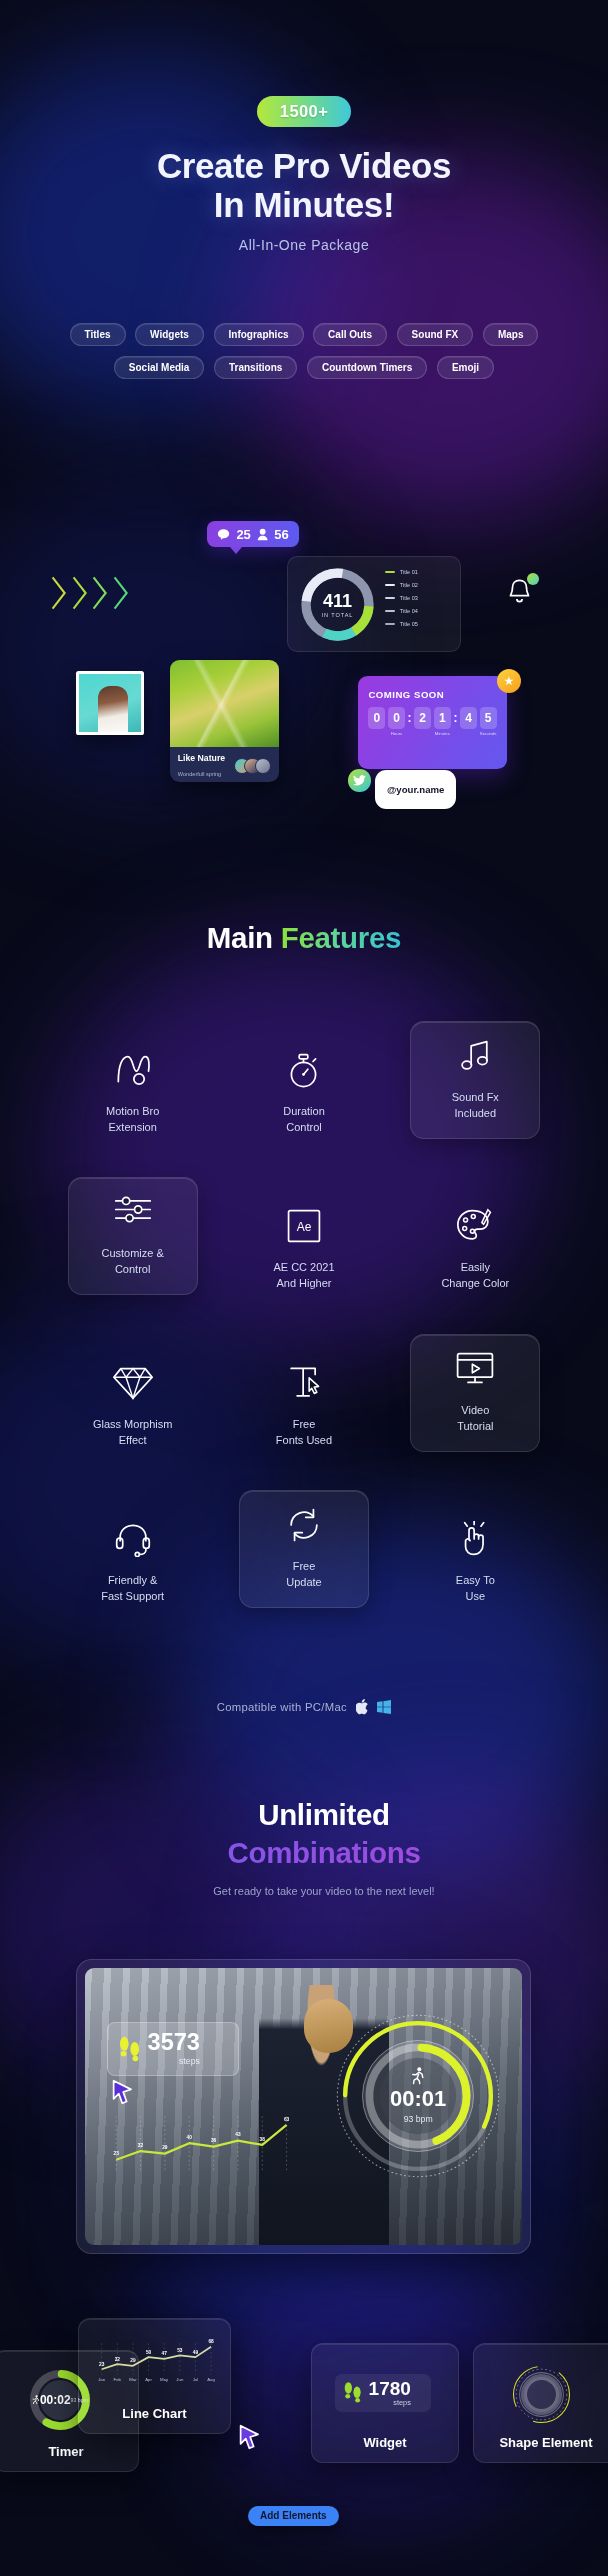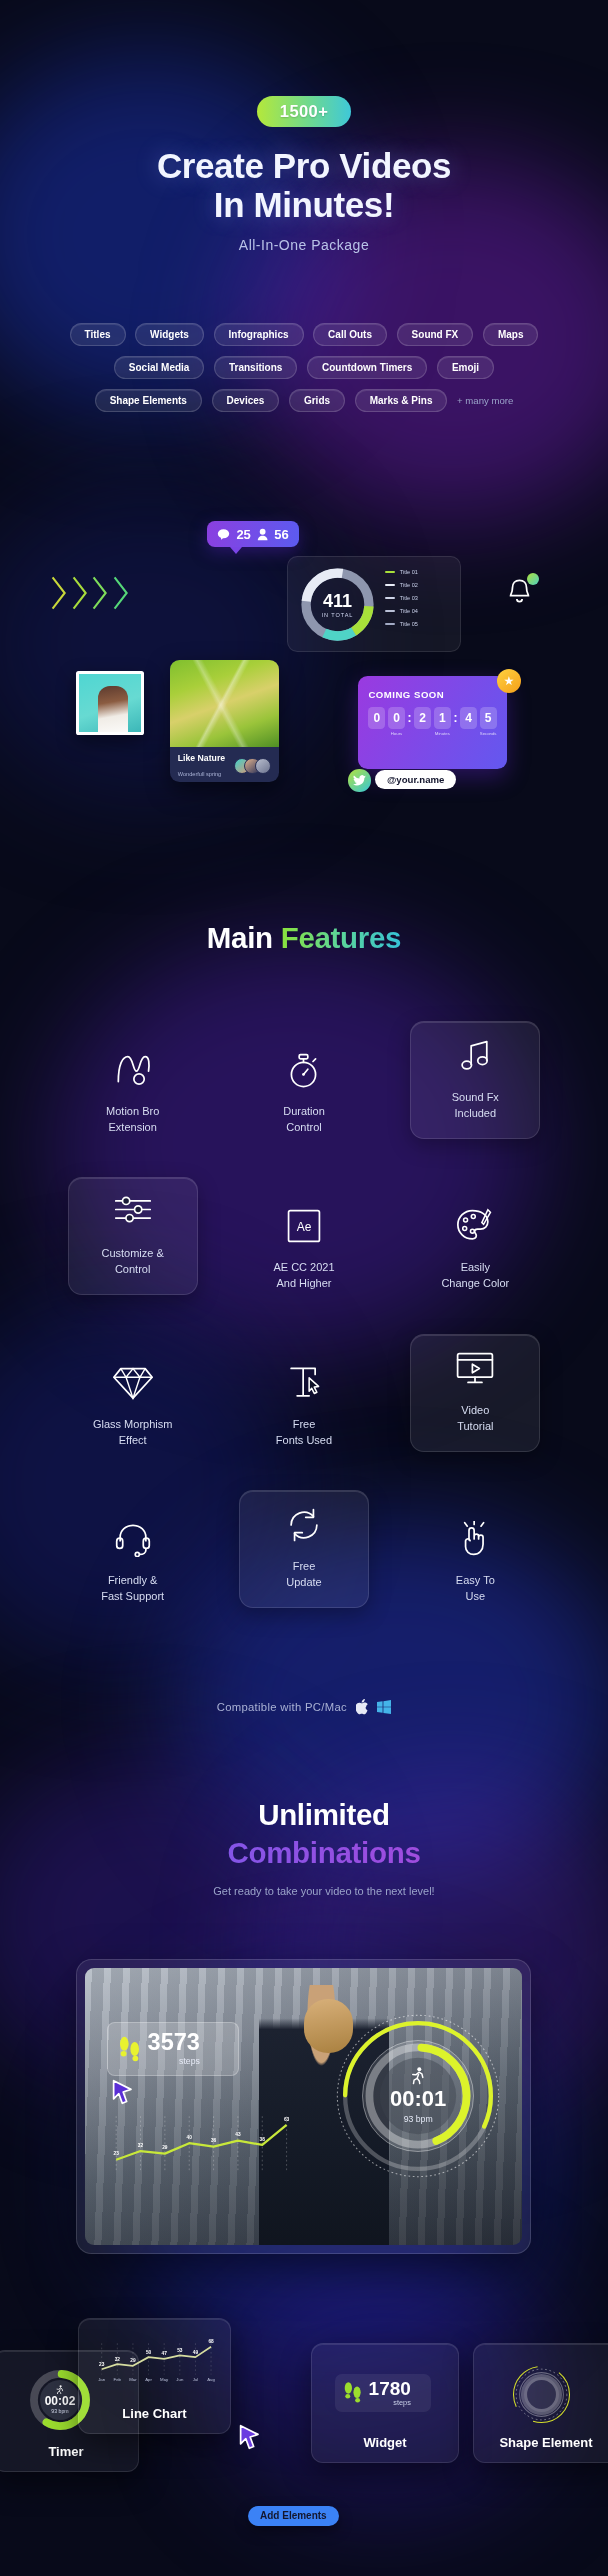--- a/index.html
+++ b/index.html
@@ -130,21 +130,21 @@
     display:flex; align-items:center; justify-content:center; font-weight:bold; font-size:12px;
   }
   .cdlab { text-align:center; font-size:4.3px; color:#ddd6fb; margin-top:2.6px; }
   .colon { font-weight:bold; font-size:12px; line-height:22px; color:#fff; }
 
   .twitter {
     position:absolute; left:348px; top:265px; width:22.6px; height:22.6px; border-radius:50%;
     background:linear-gradient(140deg,#b3e23d,#35c6d8); display:flex;align-items:center;justify-content:center;
   }
   .handle {
-    position:absolute; left:375px; top:266px; padding:4px 12px; border-radius:11.3px;
+    position:absolute; left:375px; top:266px; padding:14px 12px; border-radius:11.3px;
     background:#fff; color:#12142c; font-weight:bold; font-size:9.6px;
   }
   .star {
     position:absolute; left:497px; top:165px; width:24px;height:24px;border-radius:50%;
     background:linear-gradient(140deg,#ffd23f,#f59f1b); display:flex;align-items:center;justify-content:center;
     font-size:12px; color:#fff;
   }
 
   
   .h2 { text-align:center; font-size:29.5px; font-weight:bold; letter-spacing:-0.3px; }
@@ -260,27 +260,20 @@
       <span class="pill">Infographics</span>
       <span class="pill">Call Outs</span>
       <span class="pill">Sound FX</span>
       <span class="pill">Maps</span>
     </div>
     <div class="pillrow">
       <span class="pill">Social Media</span>
       <span class="pill">Transitions</span>
       <span class="pill">Countdown Timers</span>
       <span class="pill">Emoji</span>
-    </div>
-    <div class="pillrow">
-      <span class="pill">Shape Elements</span>
-      <span class="pill">Devices</span>
-      <span class="pill">Grids</span>
-      <span class="pill">Marks &amp; Pins</span>
-      <span class="more">+ many more</span>
     </div>
   </div>
 
   <div class="sec showcase">
 
     <div class="chevrons">
       <svg class="chev" viewBox="0 0 22 44">
           <path d="M3 4 L17 22 L3 40" fill="none" stroke="#c9d83a" stroke-width="2.4"></path>
         </svg>
       <svg class="chev" viewBox="0 0 22 44">
@@ -670,21 +663,21 @@
     </div>
   </div>
 
   <div class="bcard" style="left:-7px; top:2350px; width:146px; height:122px;">
     <div style="position:absolute; left:33px; top:15.6px; width:66px; height:66px;">
       <svg viewBox="0 0 76 76" width="66" height="66">
         <circle cx="38" cy="38" r="30" fill="none" stroke="rgba(255,255,255,.22)" stroke-width="9"></circle>
         <circle cx="38" cy="38" r="30" fill="none" stroke="#9bdd2e" stroke-width="9" stroke-dasharray="108 81" stroke-dashoffset="-2" transform="rotate(-90 38 38)" stroke-linecap="round"></circle>
         <circle cx="38" cy="38" r="23" fill="rgba(70,76,92,.5)"></circle>
       </svg>
-      <div style="position:absolute; inset:0; display:flex; flex-direction:column; align-items:center; justify-content:center;">
+      <div style="position:absolute; inset:0; display:flex; flex-direction:row; align-items:center; justify-content:center;">
         <svg width="7.8" height="9.6" viewBox="0 0 16 20">
           <circle cx="9.5" cy="2.6" r="2.3" fill="#fff"></circle>
           <path d="M9 6 L5.5 9 L2 8.6 M9 6 L12.5 8 L13.5 12 M8.6 8.6 L7 13 L9.5 16 L10 19 M7 13 L3.5 15 L2.8 19" stroke="#fff" stroke-width="1.7" fill="none" stroke-linecap="round" stroke-linejoin="round"></path>
         </svg>
         <div style="font-size:12px; font-weight:bold;">00:02</div>
         <div style="font-size:5.2px; color:#d9def0;">93 bpm</div>
       </div>
     </div>
     <div class="title">Timer</div>
   </div>

